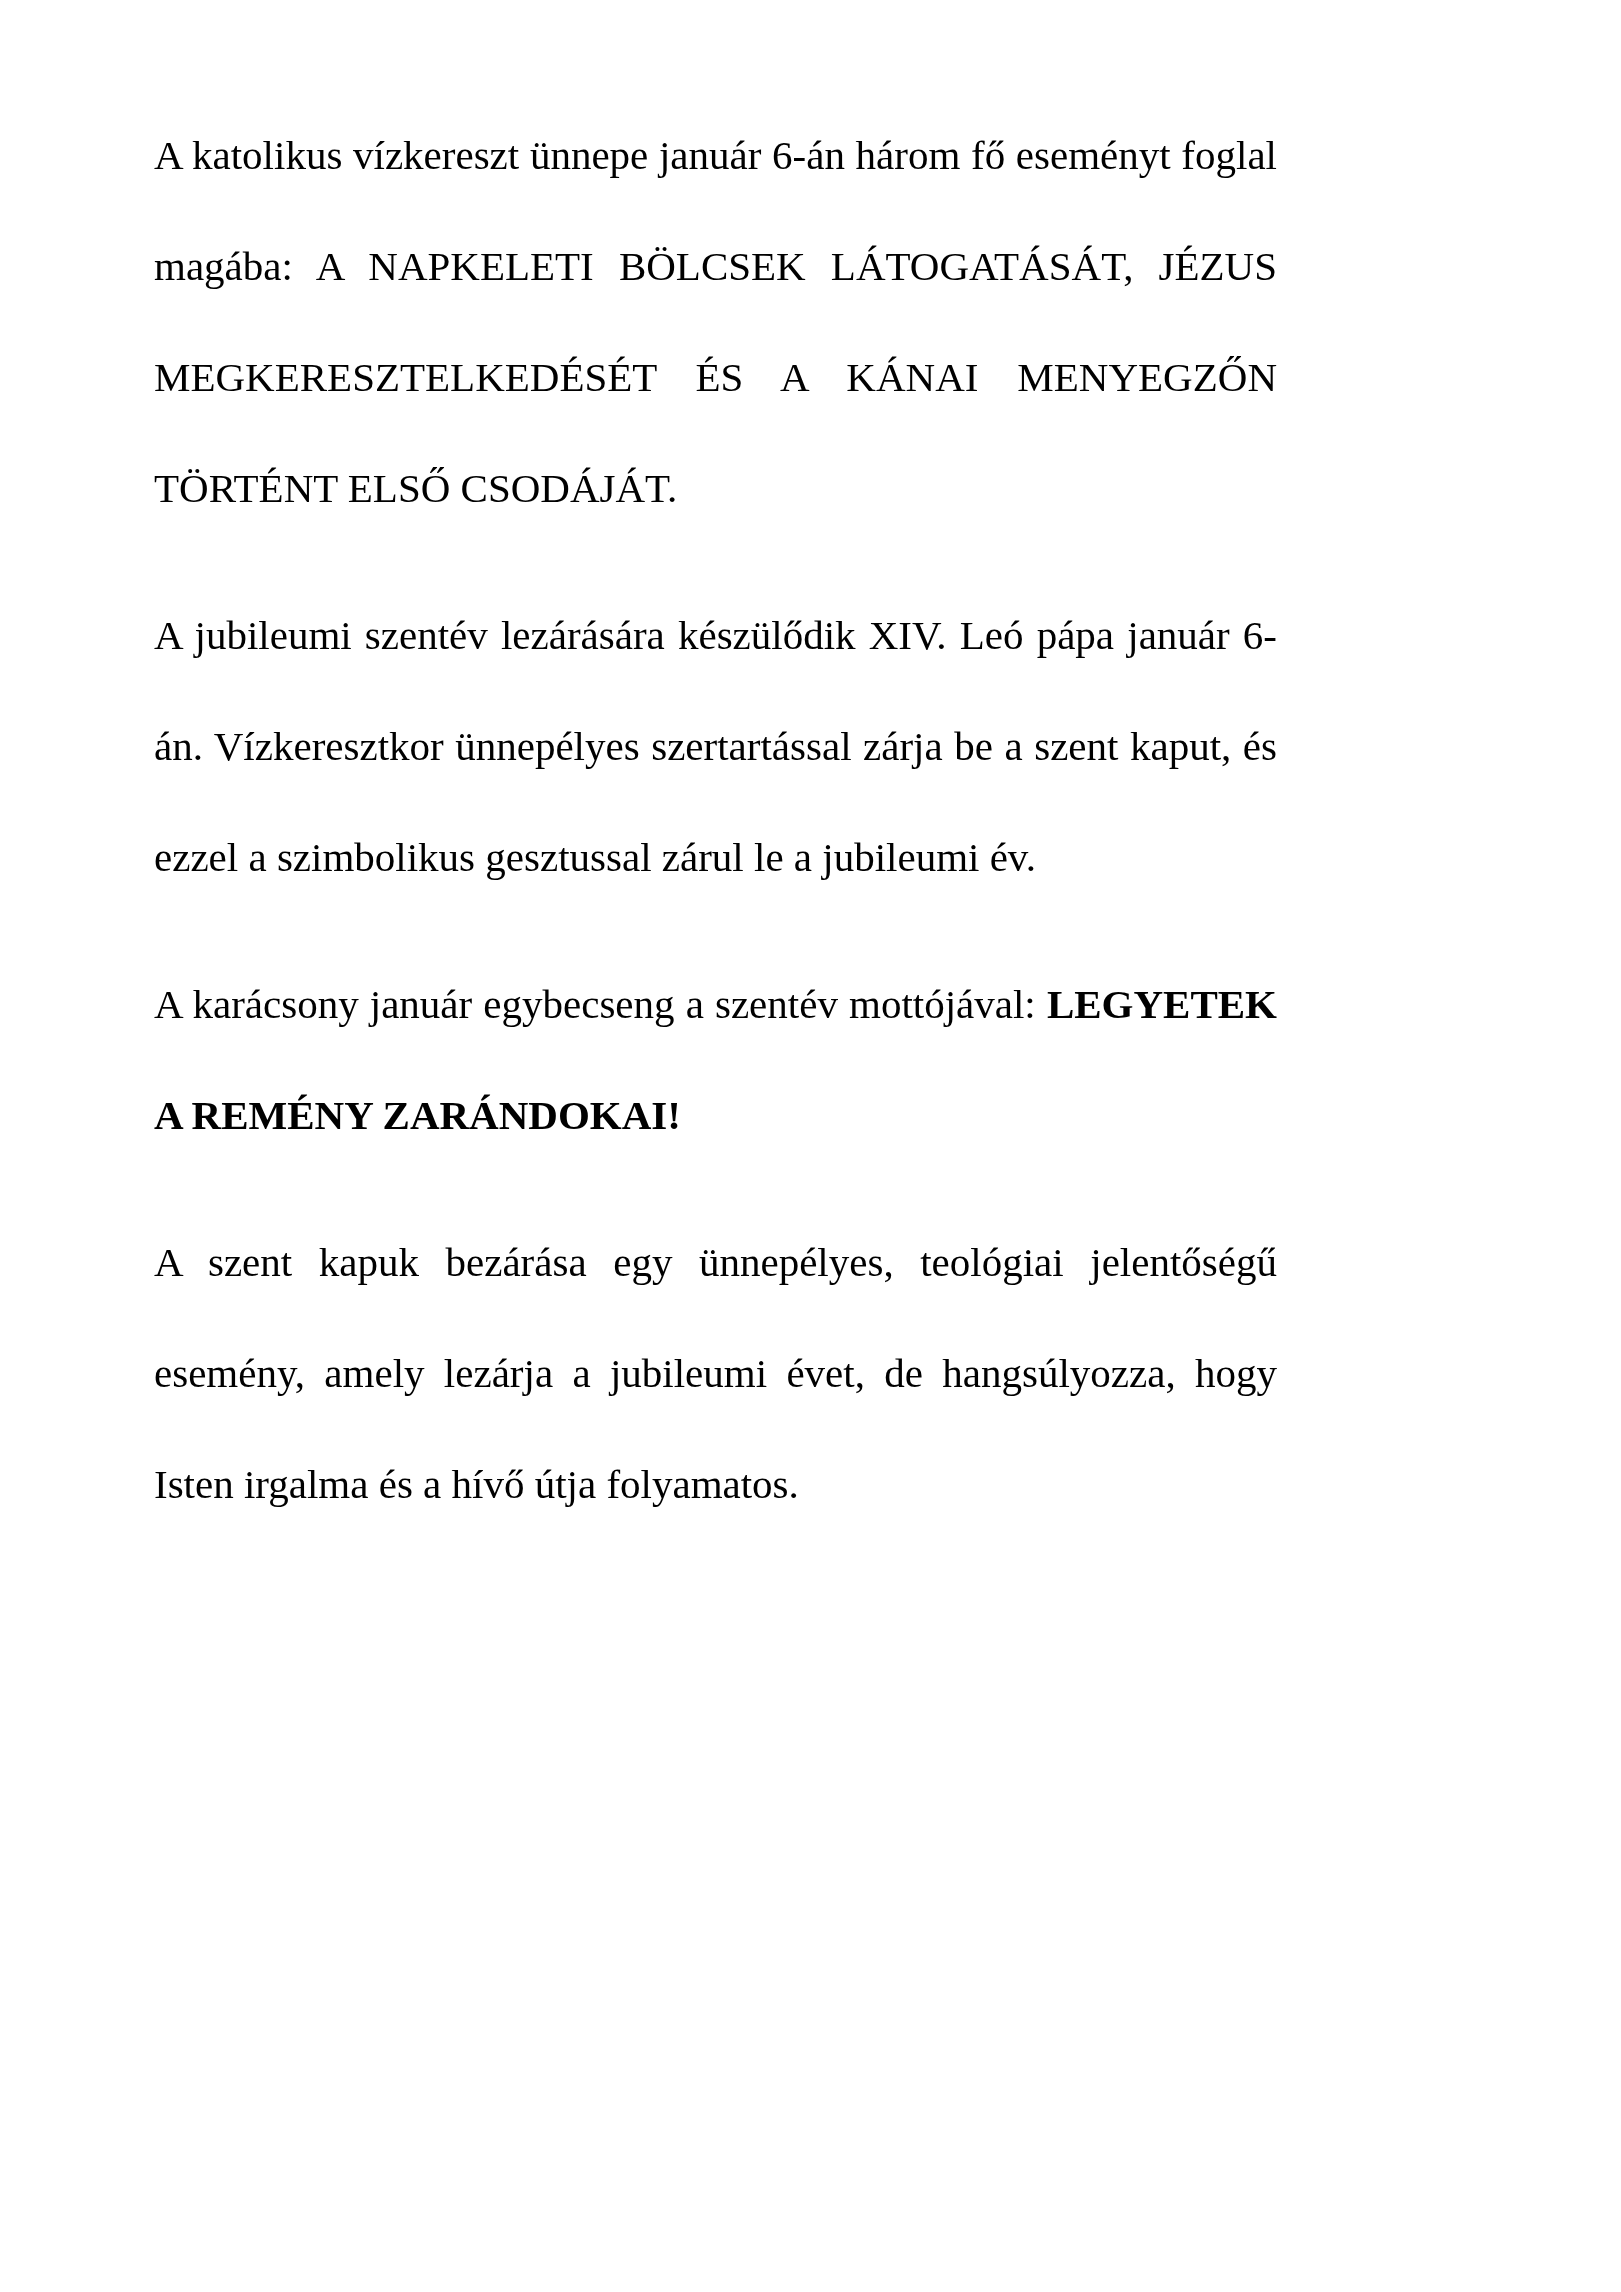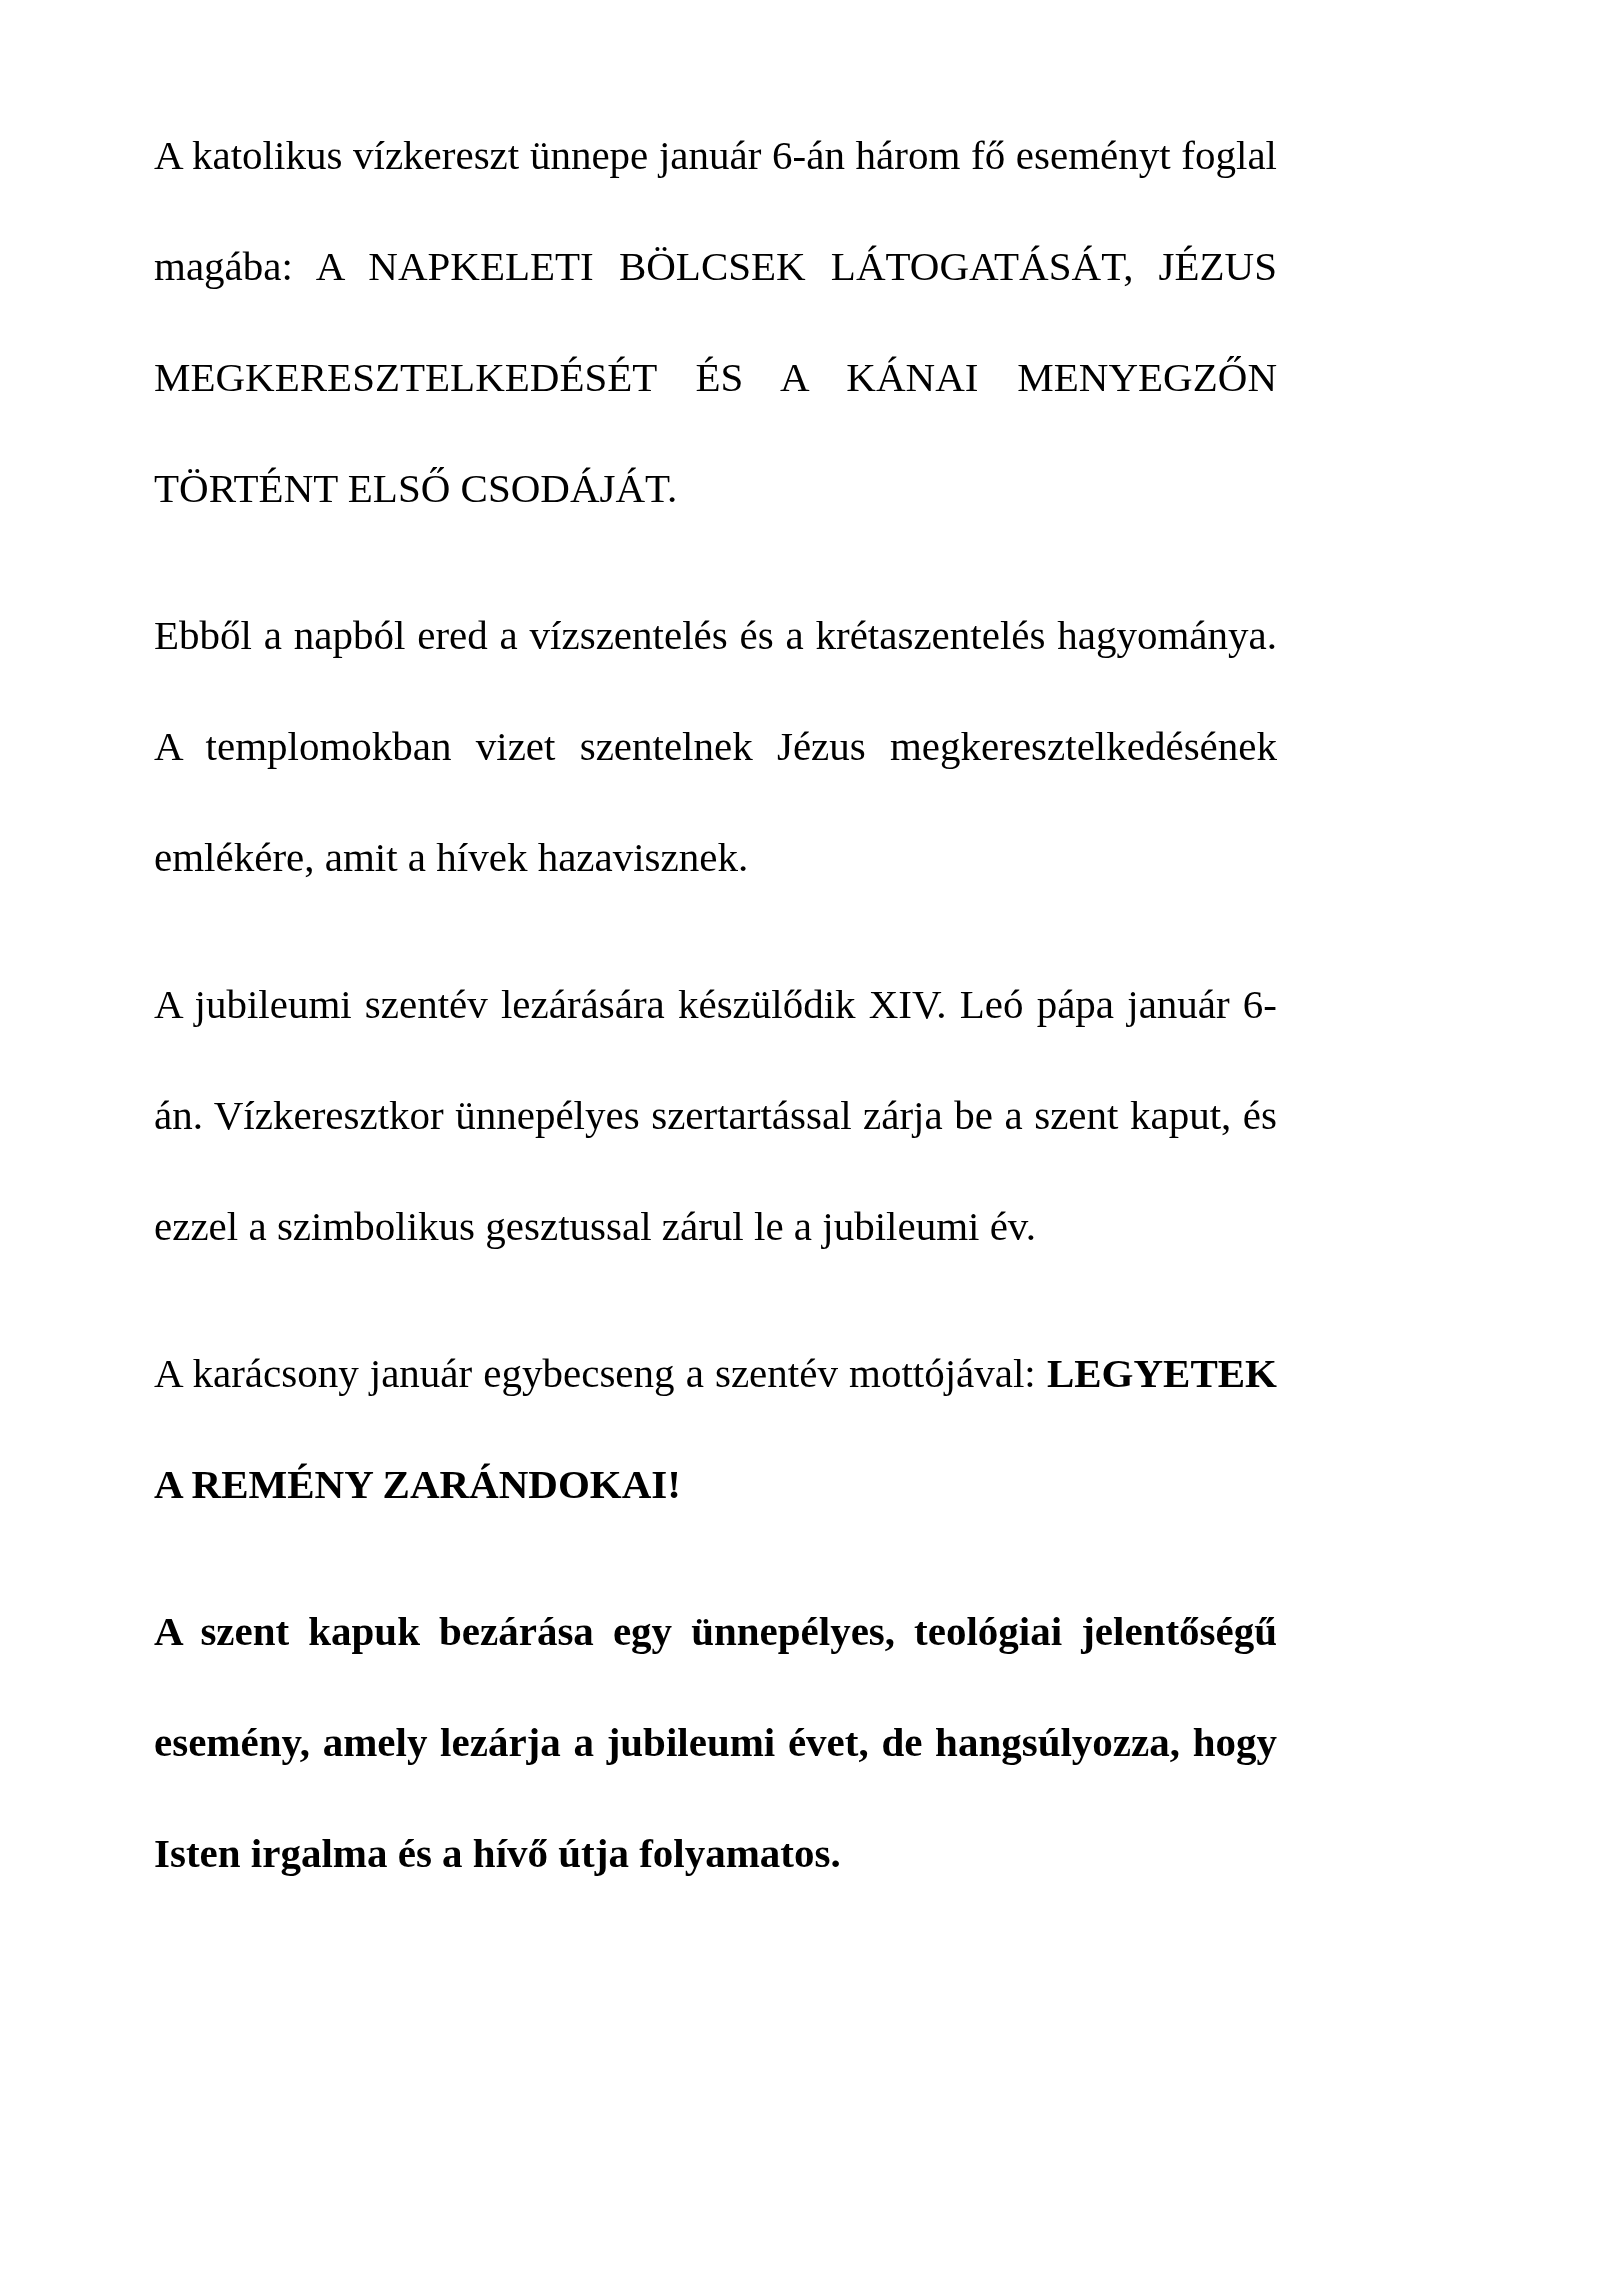--- a/index.html
+++ b/index.html
@@ -24,31 +24,29 @@
     font-family: "Liberation Serif", "DejaVu Serif", serif;
     font-size: 41px;
     line-height: 111px;
     color: #000000;
     text-align: justify;
     text-justify: inter-word;
     margin: 0 0 36px 0;
   }
   .para:last-child {
     margin-bottom: 0;
-    font-weight: bold;
   }
   .seg-bold {
     font-weight: bold;
   }
 </style>
 </head>
 <body>
 
 <div class="page">
   <div id="doc-body">
       <p class="para"><span class="seg-regular">A katolikus vízkereszt ünnepe január 6-án három fő eseményt foglal magába: A NAPKELETI BÖLCSEK LÁTOGATÁSÁT, JÉZUS MEGKERESZTELKEDÉSÉT ÉS A KÁNAI MENYEGZŐN TÖRTÉNT ELSŐ CSODÁJÁT.</span></p>
-      <p class="para"><span class="seg-regular">Ebből a napból ered a vízszentelés és a krétaszentelés hagyománya. A templomokban vizet szentelnek Jézus megkeresztelkedésének emlékére, amit a hívek hazavisznek.</span></p>
       <p class="para"><span class="seg-regular">A jubileumi szentév lezárására készülődik XIV. Leó pápa január 6-án. Vízkeresztkor ünnepélyes szertartással zárja be a szent kaput, és ezzel a szimbolikus gesztussal zárul le a jubileumi év.</span></p>
       <p class="para"><span class="seg-regular">A karácsony január egybecseng a szentév mottójával: </span><span class="seg-bold">LEGYETEK A REMÉNY ZARÁNDOKAI!</span></p>
       <p class="para"><span class="seg-regular">A szent kapuk bezárása egy ünnepélyes, teológiai jelentőségű esemény, amely lezárja a jubileumi évet, de hangsúlyozza, hogy Isten irgalma és a hívő útja folyamatos.</span></p>
     </div>
 </div>
 
 
 </body></html>

